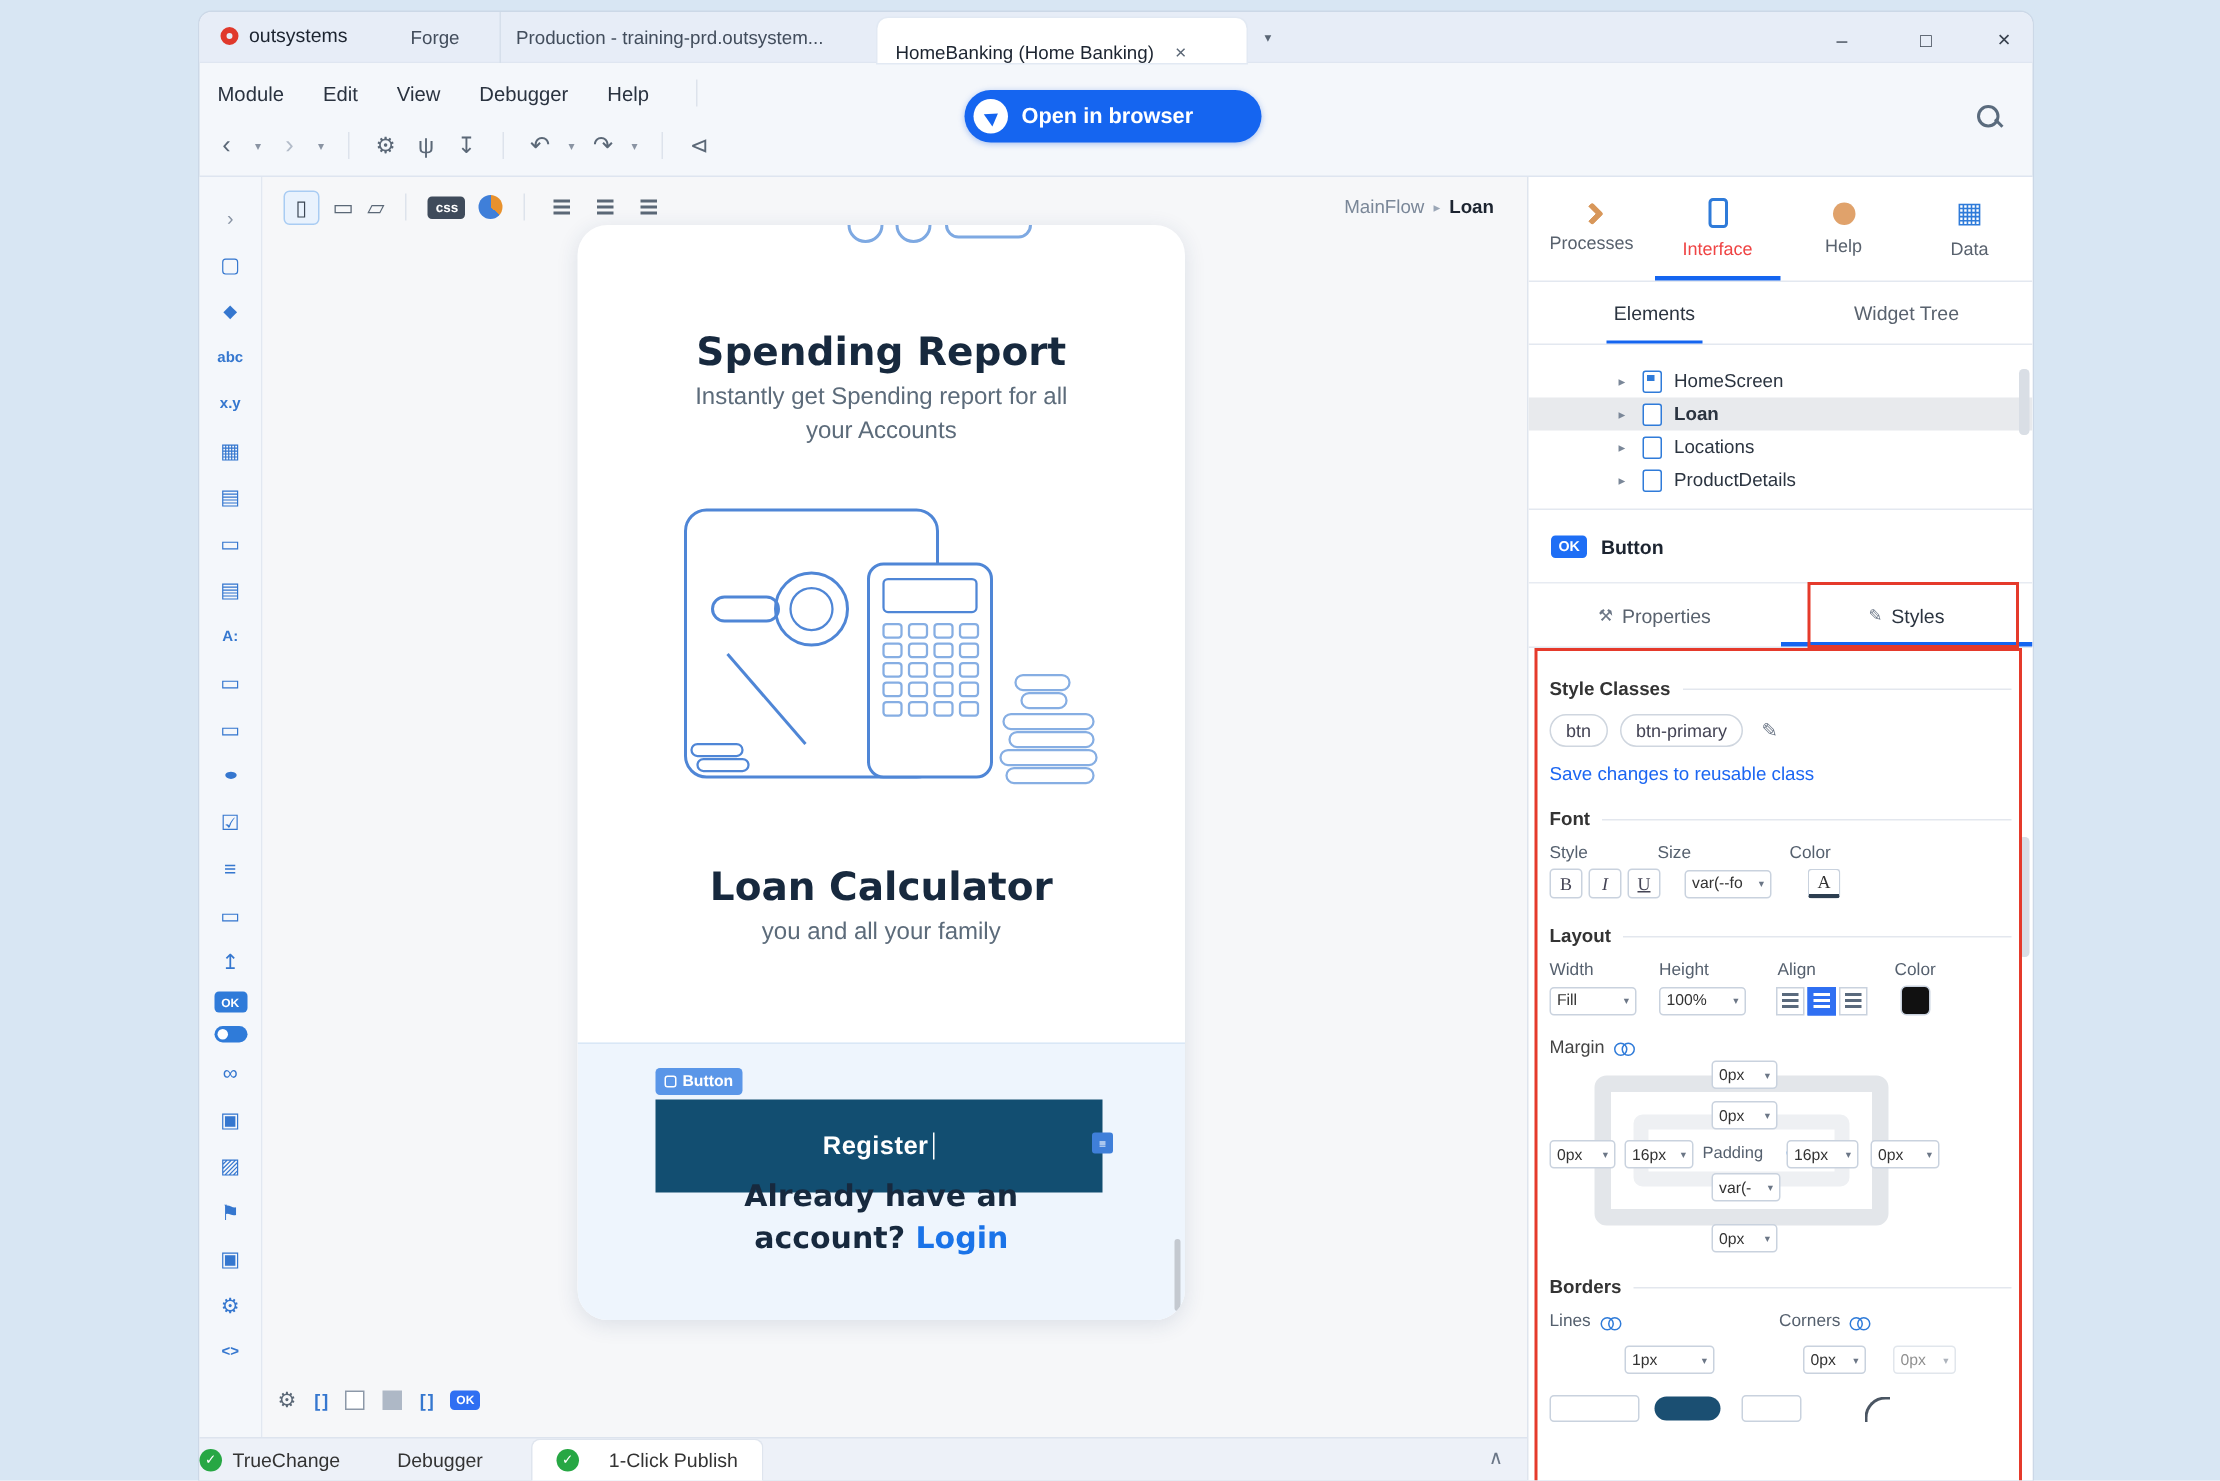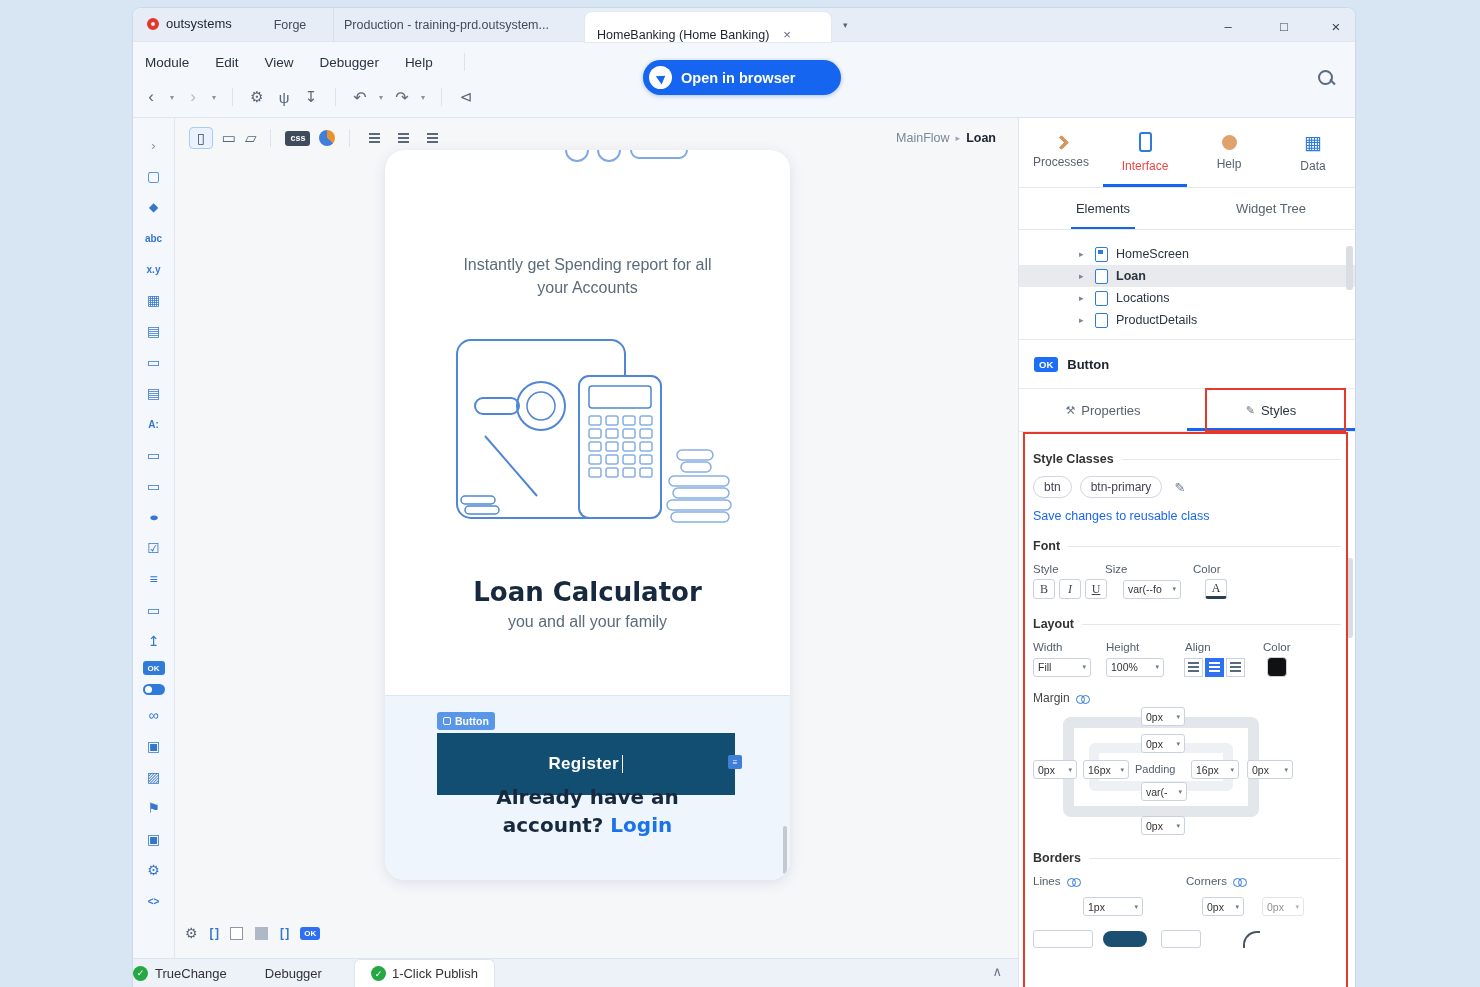--- a/index.html
+++ b/index.html
@@ -134,21 +134,21 @@
   .brow{display:flex;align-items:center;margin-top:10px}
   .pb-box{width:60px;height:18px;border:1px solid #c9d2de;border-radius:3px;background:#fff}
   .pb-pill{width:44px;height:16px;border-radius:8px;background:#1b4f72;margin-left:10px}
   .pb-arc{width:17px;height:17px;border-top:2px solid #4a5562;border-left:2px solid #4a5562;border-radius:14px 0 0 0;margin-left:42px}
   .pan-thumb{position:absolute;right:2px;width:7px;border-radius:3px;background:#d9dee5}
   
   .statusbar{position:absolute;left:0;top:950px;width:885px;height:29px;background:#edf1f8;border-top:1px solid #dde4ee;display:flex;align-items:center}
   .chk{width:15px;height:15px;border-radius:50%;background:#27a744;color:#fff;font-size:9px;display:flex;align-items:center;justify-content:center;flex:none}
   .chk::before{content:"✓"}
   .sb-it{display:flex;align-items:center;gap:7px;font-size:13px;color:#333}
-  .pubtab{display:flex;align-items:center;gap:6px;font-size:13px;color:#333;background:#fff;height:29px;padding:0 16px;border:1px solid #dfe5ee;border-bottom:none;border-radius:6px 6px 0 0}
+  .pubtab{display:flex;align-items:center;gap:20px;font-size:13px;color:#333;background:#fff;height:29px;padding:0 16px;border:1px solid #dfe5ee;border-bottom:none;border-radius:6px 6px 0 0}
   .collapse{position:absolute;right:16px;top:5px;font-size:13px;color:#6a7686}
 </style>
 </head>
 <body>
 
 <div class="stage">
 <div class="win">
 
   <div class="tabbar">
     <div class="logo">
@@ -263,20 +263,21 @@
     </div>
 
     <div class="phone">
       <svg width="130" height="18" style="position:absolute;left:178px;top:0">
         <g fill="none" stroke="#7ea9e2" stroke-width="2">
           <circle cx="14" cy="0" r="11"></circle>
               <circle cx="46" cy="0" r="11"></circle>
               <rect x="68" y="-8" width="56" height="16" rx="8"></rect>
         </g>
       </svg>
+      <div class="ph-h" style="top:70px">Spending Report</div>
       <div class="ph-sub" style="top:103px">
         <div>Instantly get Spending report for all</div>
         <div>your Accounts</div>
       </div>
       <svg width="300" height="205" viewBox="0 0 300 205" style="position:absolute;left:52px;top:178px">
         <g fill="none" stroke="#4f86d6" stroke-width="2">
           <rect x="20" y="12" width="168" height="178" rx="14"></rect>
           <rect x="38" y="70" width="44" height="16" rx="8"></rect>
           <circle cx="104" cy="78" r="24"></circle>
           <circle cx="104" cy="78" r="14" stroke-width="1.5"></circle>

